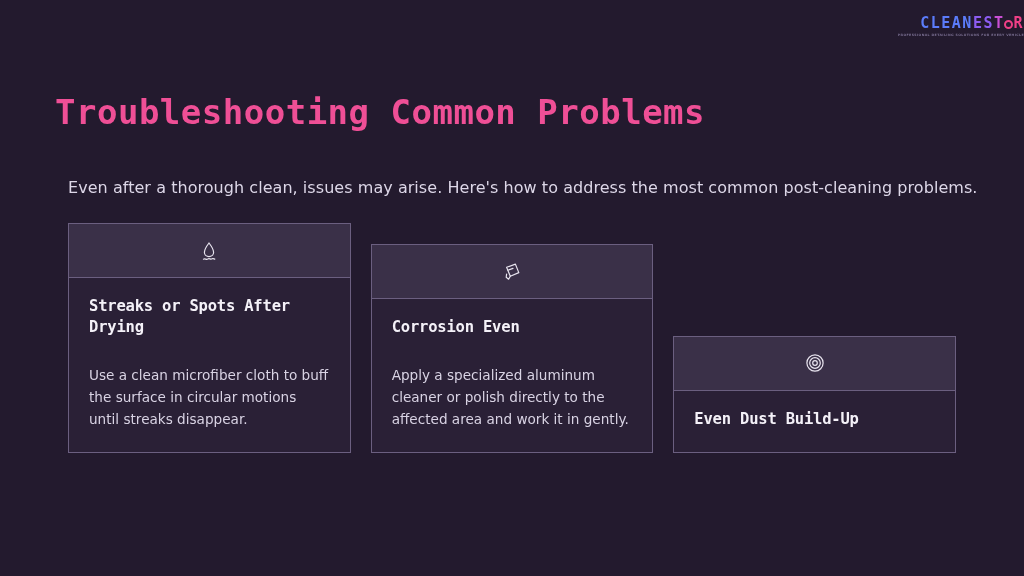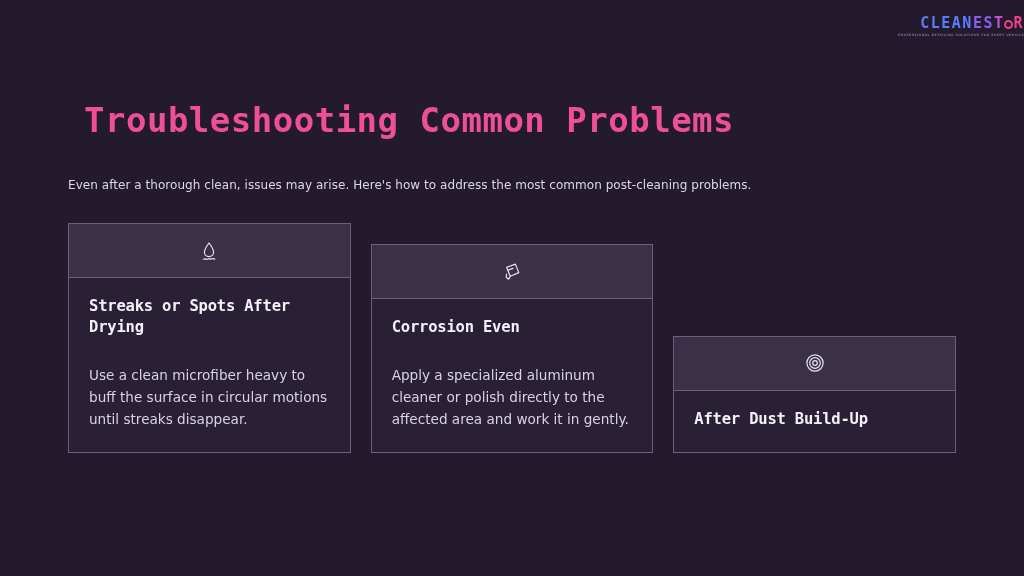--- a/index.html
+++ b/index.html
@@ -52,34 +52,33 @@
     font-size: 3.2px;
     letter-spacing: 0.4px;
     color: #7a6f92;
     white-space: nowrap;
   }
 
   
   .title {
     position: absolute;
     top: 92px;
-    left: 84px;
+    left: 55px;
     font-family: "DejaVu Sans Mono", monospace;
     font-size: 34px;
     font-weight: bold;
     letter-spacing: 0.5px;
     color: #ef4f96;
     white-space: nowrap;
-    margin-top: 8px;
   }
   .subtitle {
     position: absolute;
     top: 178px;
     left: 68px;
-    font-size: 12px;
+    font-size: 16px;
     color: #ddd7e8;
     letter-spacing: 0.05px;
   }
 
   
   .cards {
     position: absolute;
     top: 223px;
     left: 68px;
     width: 888px;
@@ -140,21 +139,21 @@
     <div class="card-head">
       <span class="icon">
         <svg width="26" height="26" viewBox="0 0 26 26" fill="none" stroke="#e8e4ef" stroke-width="1.2" stroke-linecap="round">
           <path d="M13 5 C13 5 8.4 11 8.4 14.2 C8.4 16.8 10.5 18.7 13 18.7 C15.5 18.7 17.6 16.8 17.6 14.2 C17.6 11 13 5 13 5 Z"></path>
           <path d="M7.5 21.2 C9 20.2 10.3 22 11.8 21 C13.3 20 14.6 21.8 16.1 20.8 C17.2 20.1 18 20.9 18.8 21.1"></path>
         </svg>
       </span>
     </div>
     <div class="card-body">
       <div class="card-title">Streaks or Spots After Drying</div>
-      <div class="card-text">Use a clean microfiber heavy to buff the surface in circular motions until streaks disappear.</div>
+      <div class="card-text">Use a clean microfiber cloth to buff the surface in circular motions until streaks disappear.</div>
     </div>
   </div>
 
   <div class="card">
     <div class="card-head">
       <span class="icon">
         <svg width="26" height="26" viewBox="0 0 26 26" fill="none" stroke="#e8e4ef" stroke-width="1.2" stroke-linejoin="round" stroke-linecap="round">
           <path d="M7.6 9.3 L16.4 6.1 L19.8 14.6 L11.3 18.2 Z"></path>
           <path d="M11.3 18.2 L9.6 21.2 L7.2 19.3 L7.6 16.1"></path>
           <path d="M9.0 12.2 L14.0 10.4"></path>
@@ -171,17 +170,17 @@
     <div class="card-head">
       <span class="icon">
         <svg width="26" height="26" viewBox="0 0 26 26" fill="none" stroke="#e8e4ef" stroke-width="1.2">
           <circle cx="13" cy="13" r="8.1"></circle>
           <circle cx="13" cy="13" r="5.3"></circle>
           <circle cx="13" cy="13" r="2.3"></circle>
         </svg>
       </span>
     </div>
     <div class="card-body">
-      <div class="card-title">After Dust Build-Up</div>
+      <div class="card-title">Even Dust Build-Up</div>
     </div>
   </div>
 
 </div>
 
 </body></html>

